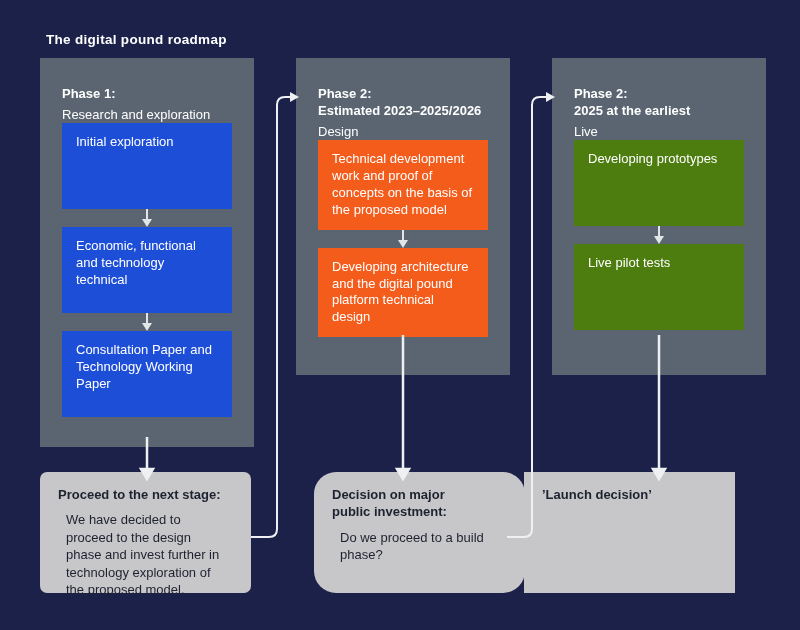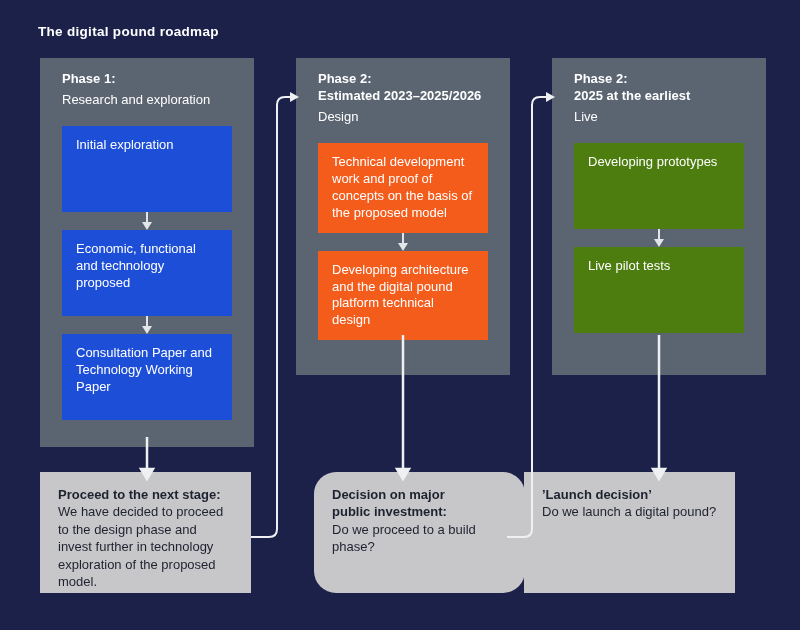--- a/index.html
+++ b/index.html
@@ -3,35 +3,35 @@
 <meta charset="utf-8">
 <style>
   html,body{margin:0;padding:0;}
   body{
     width:800px;height:630px;position:relative;overflow:hidden;
     background:#1b2149;
     font-family:"Liberation Sans","DejaVu Sans",sans-serif;
     -webkit-font-smoothing:antialiased;
   }
   .page-title{
-    position:absolute;left:38px;top:24px;margin:0;
+    position:absolute;left:38px;top:24px;margin:8px;
     font-size:13.5px;font-weight:bold;color:#ffffff;letter-spacing:.3px;
   }
   
   .panel{
     position:absolute;top:58px;width:214px;
     background:#5b6571;box-sizing:border-box;
     padding:12px 22px 0 22px;
   }
   .p1{left:40px;height:389px;}
   .p2{left:296px;height:317px;}
   .p3{left:552px;height:317px;}
-  .phase-title{color:#ffffff;font-weight:bold;font-size:13px;line-height:17px;}
+  .phase-title{color:#ffffff;font-weight:bold;font-size:13px;line-height:17px;margin-top:15px;}
   .phase-title span{display:block;}
-  .phase-sub{color:#ffffff;font-size:13px;line-height:17px;margin-top:4px;margin-bottom:18px;}
+  .phase-sub{color:#ffffff;font-size:13px;line-height:17px;margin-top:4px;}
   
   .box{
     min-height:86px;box-sizing:border-box;
     padding:11px 14px;color:#ffffff;font-size:13px;line-height:16.9px;
   }
   .teal{background:#1d4ed8;}
   .orange{background:#f45c1c;}
   .purple{background:#4d7c0f;}
   
   .arrow-down{position:relative;height:18px;}
@@ -43,42 +43,42 @@
     content:"";position:absolute;left:50%;top:10px;transform:translateX(-50%);
     width:0;height:0;border-left:5px solid transparent;border-right:5px solid transparent;
     border-top:8px solid #e3e6e8;
   }
   
   .decision{
     position:absolute;top:472px;width:211px;height:121px;box-sizing:border-box;
     background:#c7c7c9;color:#1e2230;padding:14px 18px 0 18px;
     font-size:13px;line-height:17.4px;
   }
-  .d1{left:40px;}
+  .d1{left:40px;border-radius:7px;}
   .d2{left:314px;border-radius:22px;}
   .d3{left:524px;}
   .decision-title{margin:0;font-weight:bold;}
   .d2 .decision-title{max-width:145px;}
-  .decision-body{margin:0;}
+  .decision-body{margin:8px;}
   
   .overlay{position:absolute;left:0;top:0;pointer-events:none;}
 </style>
 </head>
 <body>
 
 <h1 class="page-title">The digital pound roadmap</h1>
 
 <section class="panel p1">
   <div class="phase-title">
     <span>Phase 1:</span>
   </div>
   <div class="phase-sub">Research and exploration</div>
   <div class="box teal">Initial exploration</div>
   <div class="arrow-down"></div>
-  <div class="box teal">Economic, functional and technology proposed</div>
+  <div class="box teal">Economic, functional and technology technical</div>
   <div class="arrow-down"></div>
   <div class="box teal">Consultation Paper and Technology Working Paper</div>
 </section>
 
 <section class="panel p2">
   <div class="phase-title">
     <span>Phase 2:</span>
     <span>Estimated 2023–2025/2026</span>
   </div>
   <div class="phase-sub">Design</div>
@@ -101,21 +101,20 @@
 <div class="decision d1">
   <p class="decision-title">Proceed to the next stage:</p>
   <p class="decision-body">We have decided to proceed to the design phase and invest further in technology exploration of the proposed model.</p>
 </div>
 <div class="decision d2">
   <p class="decision-title">Decision on major public investment:</p>
   <p class="decision-body">Do we proceed to a build phase?</p>
 </div>
 <div class="decision d3">
   <p class="decision-title">’Launch decision’</p>
-  <p class="decision-body">Do we launch a digital pound?</p>
 </div>
 
 <svg class="overlay" width="800" height="630" viewBox="0 0 800 630" aria-hidden="true">
 
   <g stroke="#eef0f2" stroke-width="2.5" fill="#eef0f2">
     <line x1="147" y1="437" x2="147" y2="469"></line>
     <polygon points="141,469 153,469 147,479"></polygon>
     <line x1="403" y1="335" x2="403" y2="469"></line>
     <polygon points="397,469 409,469 403,479"></polygon>
     <line x1="659" y1="335" x2="659" y2="469"></line>

